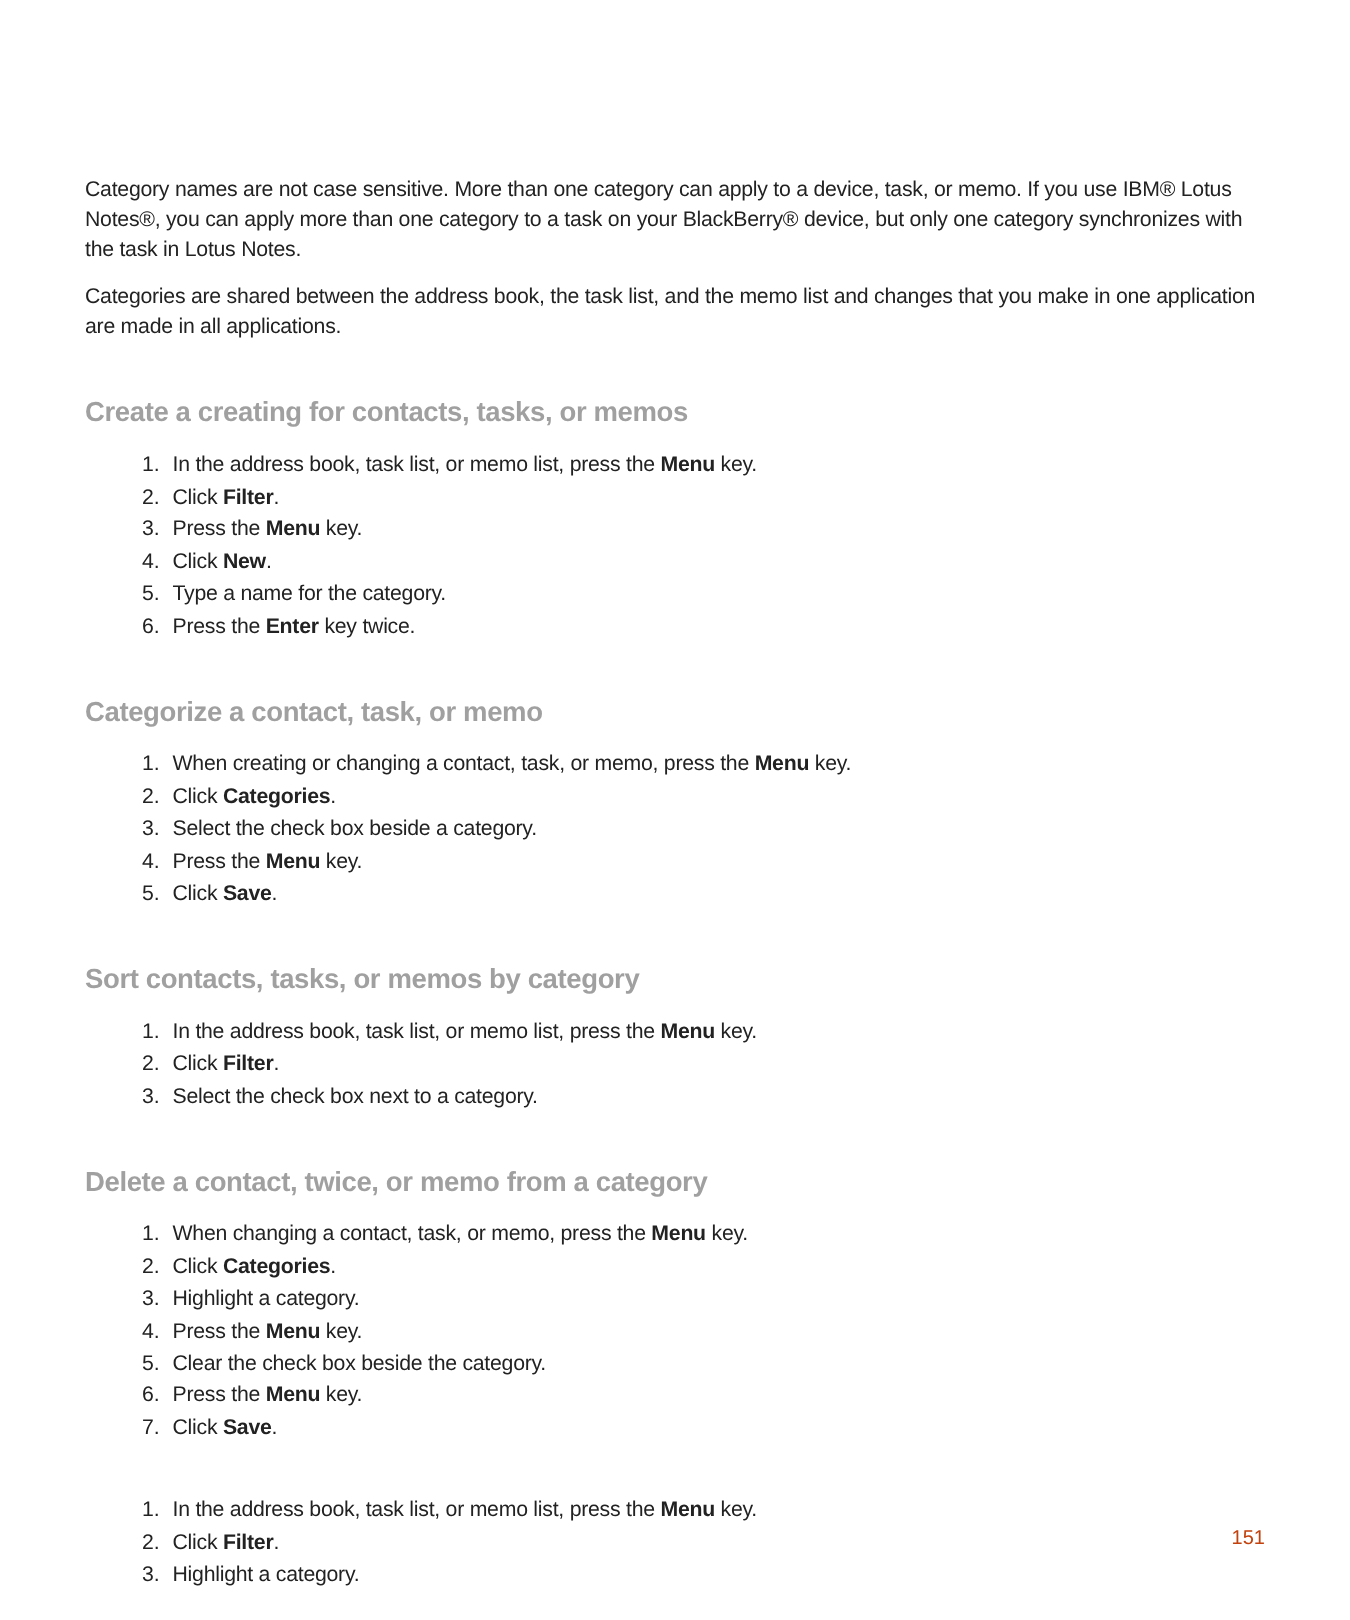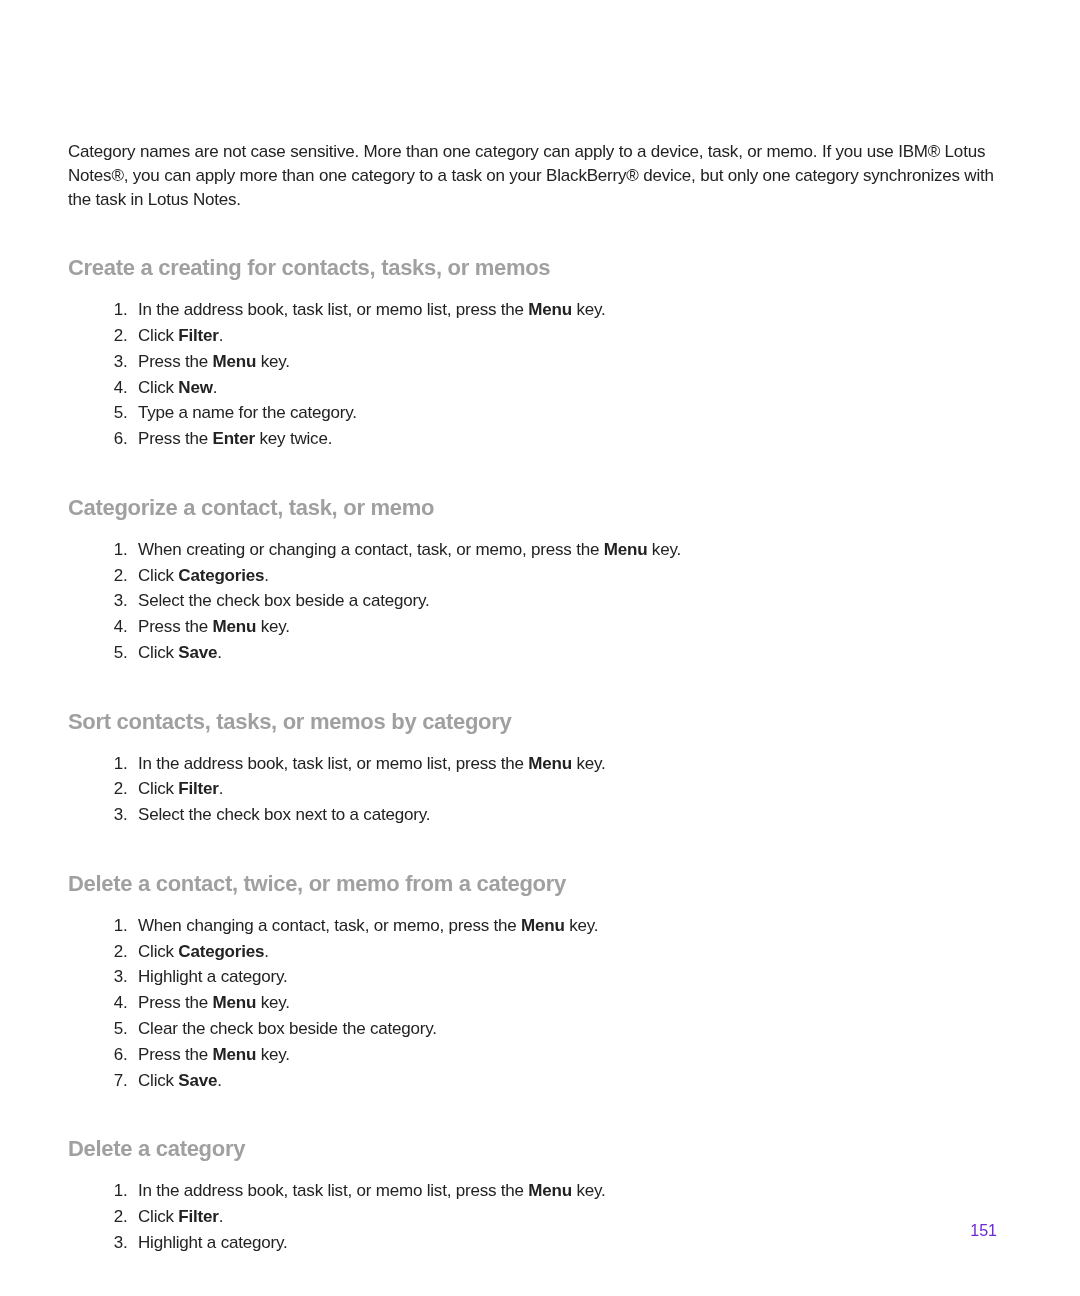--- a/index.html
+++ b/index.html
@@ -38,34 +38,35 @@
     letter-spacing: -0.2px;
     padding-left: 6px;
   }
   .section ol li::marker {
     font-size: 17px;
   }
   strong, b { font-weight: 700; }
   .page-number {
     position: absolute;
     bottom: 54px;
-    right: 83px;
-    color: #6d28d9;
+    right: 68px;
+    color: #c2410c;
     font-size: 16px;
   }
 </style>
 </head>
 <body>
 
 <div class="page">
 
   <div class="intro">
     <p>
       <span>Category names are not case sensitive. More than one category can apply to a device, task, or memo. If you use IBM</span><span>®</span><span> Lotus Notes</span><span>®</span><span>, you can apply more than one category to a task on your BlackBerry</span><span>®</span><span> device, but only one category synchronizes with the task in Lotus Notes.</span>
     </p>
+    <p>Categories are shared between the address book, the task list, and the memo list and changes that you make in one application are made in all applications.</p>
   </div>
 
   <div class="section">
     <h2>Create a creating for contacts, tasks, or memos</h2>
     <ol>
       <li><span>In the address book, task list, or memo list, press the </span><b>Menu</b><span> key.</span></li>
       <li><span>Click </span><b>Filter</b><span>.</span></li>
       <li><span>Press the </span><b>Menu</b><span> key.</span></li>
       <li><span>Click </span><b>New</b><span>.</span></li>
       <li>Type a name for the category.</li>
@@ -100,21 +101,20 @@
       <li><span>Click </span><b>Categories</b><span>.</span></li>
       <li>Highlight a category.</li>
       <li><span>Press the </span><b>Menu</b><span> key.</span></li>
       <li>Clear the check box beside the category.</li>
       <li><span>Press the </span><b>Menu</b><span> key.</span></li>
       <li><span>Click </span><b>Save</b><span>.</span></li>
     </ol>
   </div>
 
   <div class="section">
-    <h2>Delete a category</h2>
     <ol>
       <li><span>In the address book, task list, or memo list, press the </span><b>Menu</b><span> key.</span></li>
       <li><span>Click </span><b>Filter</b><span>.</span></li>
       <li>Highlight a category.</li>
 
     </ol>
   </div>
 
 </div>
 

